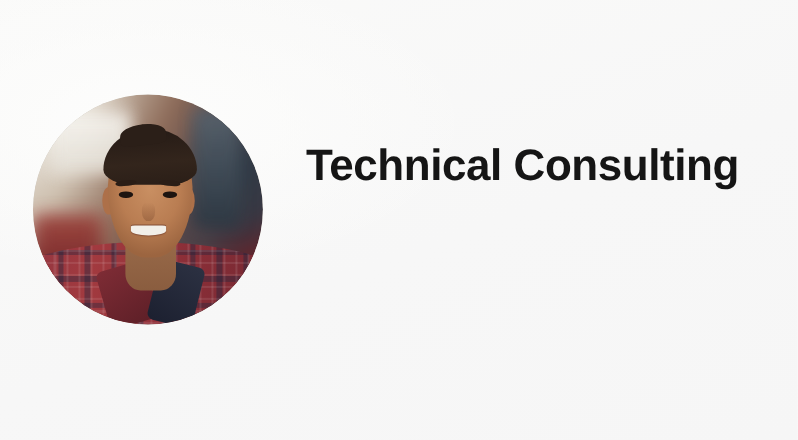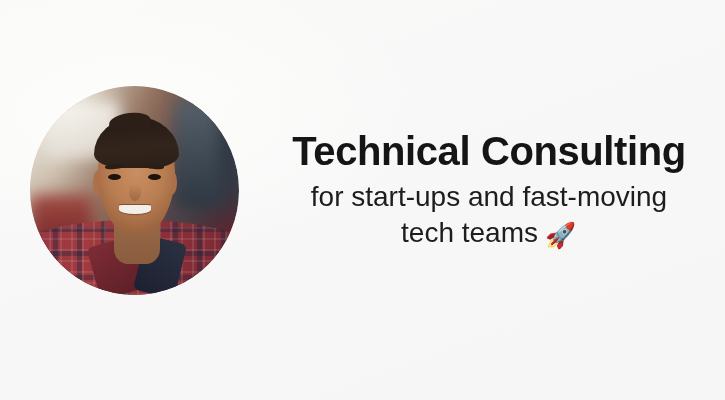--- a/index.html
+++ b/index.html
@@ -222,21 +222,21 @@
     width: 15.5%;
     height: 4.4%;
     background: #f2efe9;
     border-radius: 12% 12% 52% 52%;
     box-shadow: 0 -1px 0 0 rgba(90,40,30,.55), 0 1px 1px 0 rgba(90,40,30,.45);
   }
 
   
   .text-block {
     position: absolute;
-    left: 272px;
+    left: 258px;
     top: 130px;
     width: 434px;
     text-align: center;
   }
   .headline {
     margin: 0;
     font-size: 40px;
     line-height: 1.08;
     font-weight: 700;
     letter-spacing: -0.4px;
@@ -291,21 +291,16 @@
       <div class="ph-eye-l"></div>
       <div class="ph-eye-r"></div>
       <div class="ph-nose"></div>
       <div class="ph-mouth"></div>
     </div>
   </div>
 
   <div class="text-block">
     <h1 class="headline">Technical Consulting</h1>
 
-    <p class="subhead">
-      <span>for start-ups and fast-moving</span><br>
-      <span>tech teams</span>
-      <span class="rocket-icon">🚀</span>
-    </p>
 
   </div>
 
 </div>
 
 </body></html>

